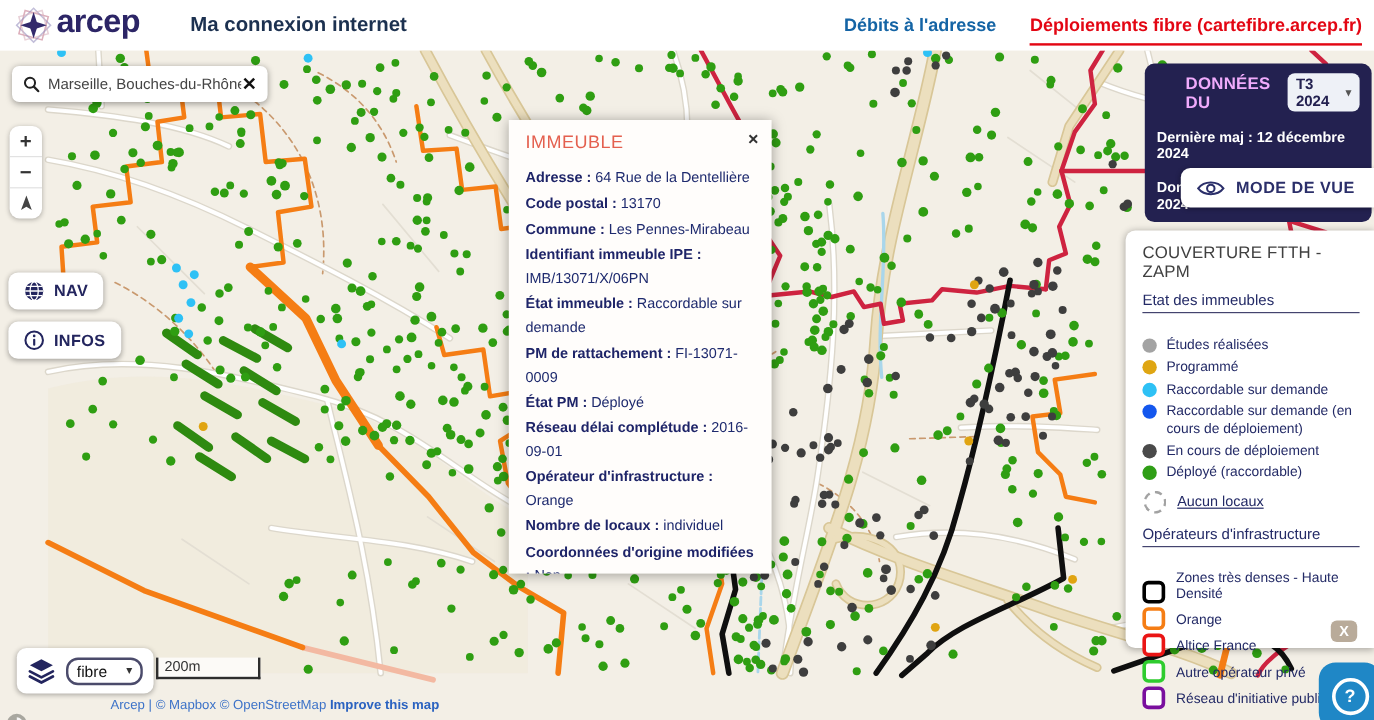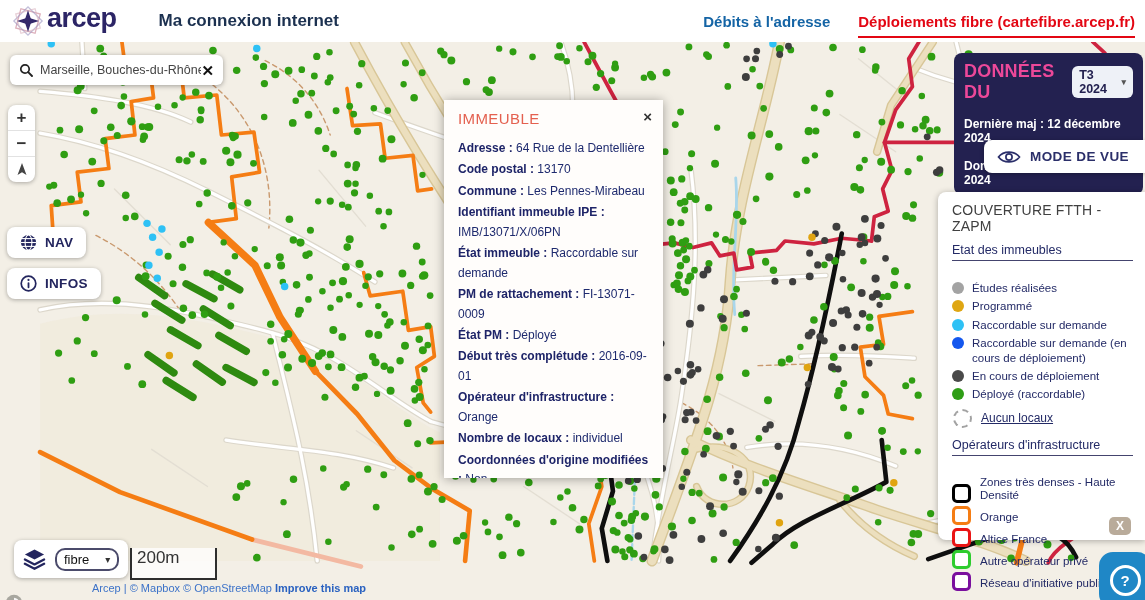--- a/index.html
+++ b/index.html
@@ -24,51 +24,51 @@
   .search-text{flex:1;font-size:12.5px;color:#444;margin-left:7px;white-space:nowrap;overflow:hidden;}
   .search-clear{font-weight:bold;font-size:15px;color:#111;cursor:pointer;line-height:1;}
   .zoomctl{position:absolute;left:8px;top:105px;width:27px;background:#fff;border-radius:8px;box-shadow:0 1px 4px rgba(0,0,0,.3);z-index:10;overflow:hidden;}
   .zbtn{height:25px;display:flex;align-items:center;justify-content:center;font-size:17px;font-weight:bold;color:#333;cursor:pointer;border-bottom:1px solid #e2e2e2;}
   .zbtn:last-child{border-bottom:none;}
   .pillbtn{position:absolute;background:#fff;border-radius:8px;box-shadow:0 1px 4px rgba(0,0,0,.3);display:flex;align-items:center;gap:8px;padding:0 13px;height:31px;z-index:10;cursor:pointer;color:#23255e;font-size:13.5px;font-weight:bold;letter-spacing:.3px;}
   .navbtn{left:7px;top:227px;}
   .infosbtn{left:7px;top:268px;}
 
   
-  .popup{position:absolute;left:444px;top:100px;width:219px;height:378px;background:#fffdfb;box-shadow:0 1px 10px rgba(0,0,0,.35);padding:10px 14px;box-sizing:border-box;z-index:15;overflow:hidden;}
+  .popup{position:absolute;left:424px;top:100px;width:219px;height:378px;background:#fffdfb;box-shadow:0 1px 10px rgba(0,0,0,.35);padding:10px 14px;box-sizing:border-box;z-index:15;overflow:hidden;}
   .popup-title{color:#e4604f;font-size:15px;letter-spacing:.4px;margin-bottom:12px;}
   .popup-close{position:absolute;top:9px;right:11px;color:#333;font-size:15px;font-weight:bold;cursor:pointer;line-height:1;}
   .pfield{font-size:12px;line-height:1.62;color:#1e2a6e;margin-bottom:2px;}
   .pfield b{color:#1e2468;}
 
   
   .datapanel{position:absolute;right:2px;top:53px;width:189px;background:#232150;border-radius:8px;padding:8px 10px;box-sizing:border-box;z-index:20;}
   .dp-row1{display:flex;align-items:center;gap:7px;}
-  .dp-label{color:#ec4899;font-size:18px;font-weight:bold;letter-spacing:.2px;}
+  .dp-label{color:#f0abfc;font-size:14px;font-weight:bold;letter-spacing:.2px;margin-left:24px;}
   .dp-select{background:#eef1f7;color:#232150;font-size:12.5px;font-weight:bold;border-radius:6px;padding:2px 7px;display:flex;align-items:center;gap:6px;cursor:pointer;}
   .dp-select .chev{font-size:9px;color:#555;}
   .dp-line{color:#fff;font-size:12px;font-weight:bold;margin-top:14px;}
   .modebtn{position:absolute;right:0;top:140px;height:33px;background:#fff;border-radius:8px 0 0 8px;box-shadow:0 1px 4px rgba(0,0,0,.3);display:flex;align-items:center;gap:9px;padding:0 16px 0 13px;z-index:20;cursor:pointer;color:#2b2f6a;font-size:13.5px;font-weight:600;letter-spacing:.4px;}
 
   .legend{position:absolute;right:0;top:192px;width:207px;height:348px;background:#fff;border-radius:8px 0 0 8px;box-shadow:0 1px 6px rgba(0,0,0,.3);padding:10px 12px 8px 14px;box-sizing:border-box;z-index:20;}
   .lg-title{font-size:14px;color:#404040;letter-spacing:.2px;margin-bottom:9px;}
   .lg-section{font-size:12.5px;color:#232a66;border-bottom:1px solid #44446e;padding-bottom:3px;margin-bottom:20px;}
   .lg-row{display:flex;align-items:flex-start;gap:8px;margin-bottom:4px;font-size:11.5px;color:#232a66;line-height:1.25;}
   .lg-dot{width:12px;height:12px;border-radius:50%;flex:0 0 12px;margin-top:1px;}
   .lg-none{display:flex;align-items:center;gap:9px;margin:7px 0 10px 1px;font-size:12px;color:#232a66;text-decoration:underline;}
   .lg-dash{width:15px;height:15px;border:2px dashed #a2a2a2;border-radius:50%;flex:0 0 15px;}
   .lg-oprow{display:flex;align-items:flex-end;gap:9px;margin-bottom:3px;font-size:11.5px;color:#232a66;line-height:1.2;}
   .lg-sq{width:13px;height:13px;border:3px solid #000;border-radius:5px;flex:0 0 13px;background:#fff;}
   .lg-close{position:absolute;right:14px;bottom:5px;background:#b9ab9a;color:#fff;font-weight:bold;font-size:12px;padding:2px 7px;border-radius:5px;cursor:pointer;}
 
   
   .layerbox{position:absolute;left:14px;top:540px;height:38px;background:#fff;border-radius:8px;box-shadow:0 1px 4px rgba(0,0,0,.3);display:flex;align-items:center;gap:9px;padding:0 9px;z-index:10;}
   .layer-select{border:2px solid #4b4b6b;border-radius:10px;padding:2px 7px;font-size:13px;color:#111;display:flex;align-items:center;gap:16px;cursor:pointer;background:#fff;}
   .layer-select .chev{font-size:10px;color:#333;}
-  .scalebar{position:absolute;left:130px;top:548px;width:87px;height:32px;background:rgba(255,255,255,.75);border-left:2px solid #2e2e2e;border-right:2px solid #2e2e2e;border-bottom:2px solid #2e2e2e;font-size:17px;color:#333;padding-left:5px;z-index:10;box-sizing:border-box;}
+  .scalebar{position:absolute;left:130px;top:548px;width:87px;height:18px;background:rgba(255,255,255,.75);border-left:2px solid #2e2e2e;border-right:2px solid #2e2e2e;border-bottom:2px solid #2e2e2e;font-size:12px;color:#333;padding-left:5px;z-index:10;box-sizing:border-box;}
   .mblogo{position:absolute;left:5px;top:577px;display:flex;align-items:center;gap:3px;z-index:10;cursor:pointer;}
   .mblogo-text{font-size:15px;font-weight:bold;color:rgba(120,120,115,.65);letter-spacing:.5px;text-shadow:0 0 2px rgba(255,255,255,.9);margin-top:35px;}
   .attrib{position:absolute;left:92px;top:582px;font-size:11px;color:#3c72c8;z-index:10;white-space:nowrap;}
   .attrib .improve{font-weight:bold;color:#2a62c0;cursor:pointer;}
   .helpbtn{position:absolute;right:-6px;bottom:-8px;width:52px;height:56px;background:#1f87c6;border-radius:14px;display:flex;align-items:center;justify-content:center;z-index:25;cursor:pointer;}
   .help-ring{width:25px;height:25px;border:3px solid #fff;border-radius:50%;display:flex;align-items:center;justify-content:center;color:#fff;font-size:15px;font-weight:bold;}
 </style>
 </head>
 <body>
 
@@ -956,21 +956,21 @@
     <div class="popup-title">IMMEUBLE</div>
     <span class="popup-close">×</span>
     <div id="popup-fields">
         <div class="pfield"><b>Adresse : </b>64 Rue de la Dentellière</div>
         <div class="pfield"><b>Code postal : </b>13170</div>
         <div class="pfield"><b>Commune : </b>Les Pennes-Mirabeau</div>
         <div class="pfield"><b>Identifiant immeuble IPE : </b>IMB/13071/X/06PN</div>
         <div class="pfield"><b>État immeuble : </b>Raccordable sur demande</div>
         <div class="pfield"><b>PM de rattachement : </b>FI-13071-0009</div>
         <div class="pfield"><b>État PM : </b>Déployé</div>
-        <div class="pfield"><b>Début très complétude : </b>2016-09-01</div>
+        <div class="pfield"><b>Réseau délai complétude : </b>2016-09-01</div>
         <div class="pfield"><b>Opérateur d'infrastructure : </b>Orange</div>
         <div class="pfield"><b>Nombre de locaux : </b>individuel</div>
         <div class="pfield"><b>Coordonnées d'origine modifiées : </b>Non</div>
       </div>
 
   </div>
 
   <div class="datapanel">
     <div class="dp-row1">
       <span class="dp-label">DONNÉES DU</span>

